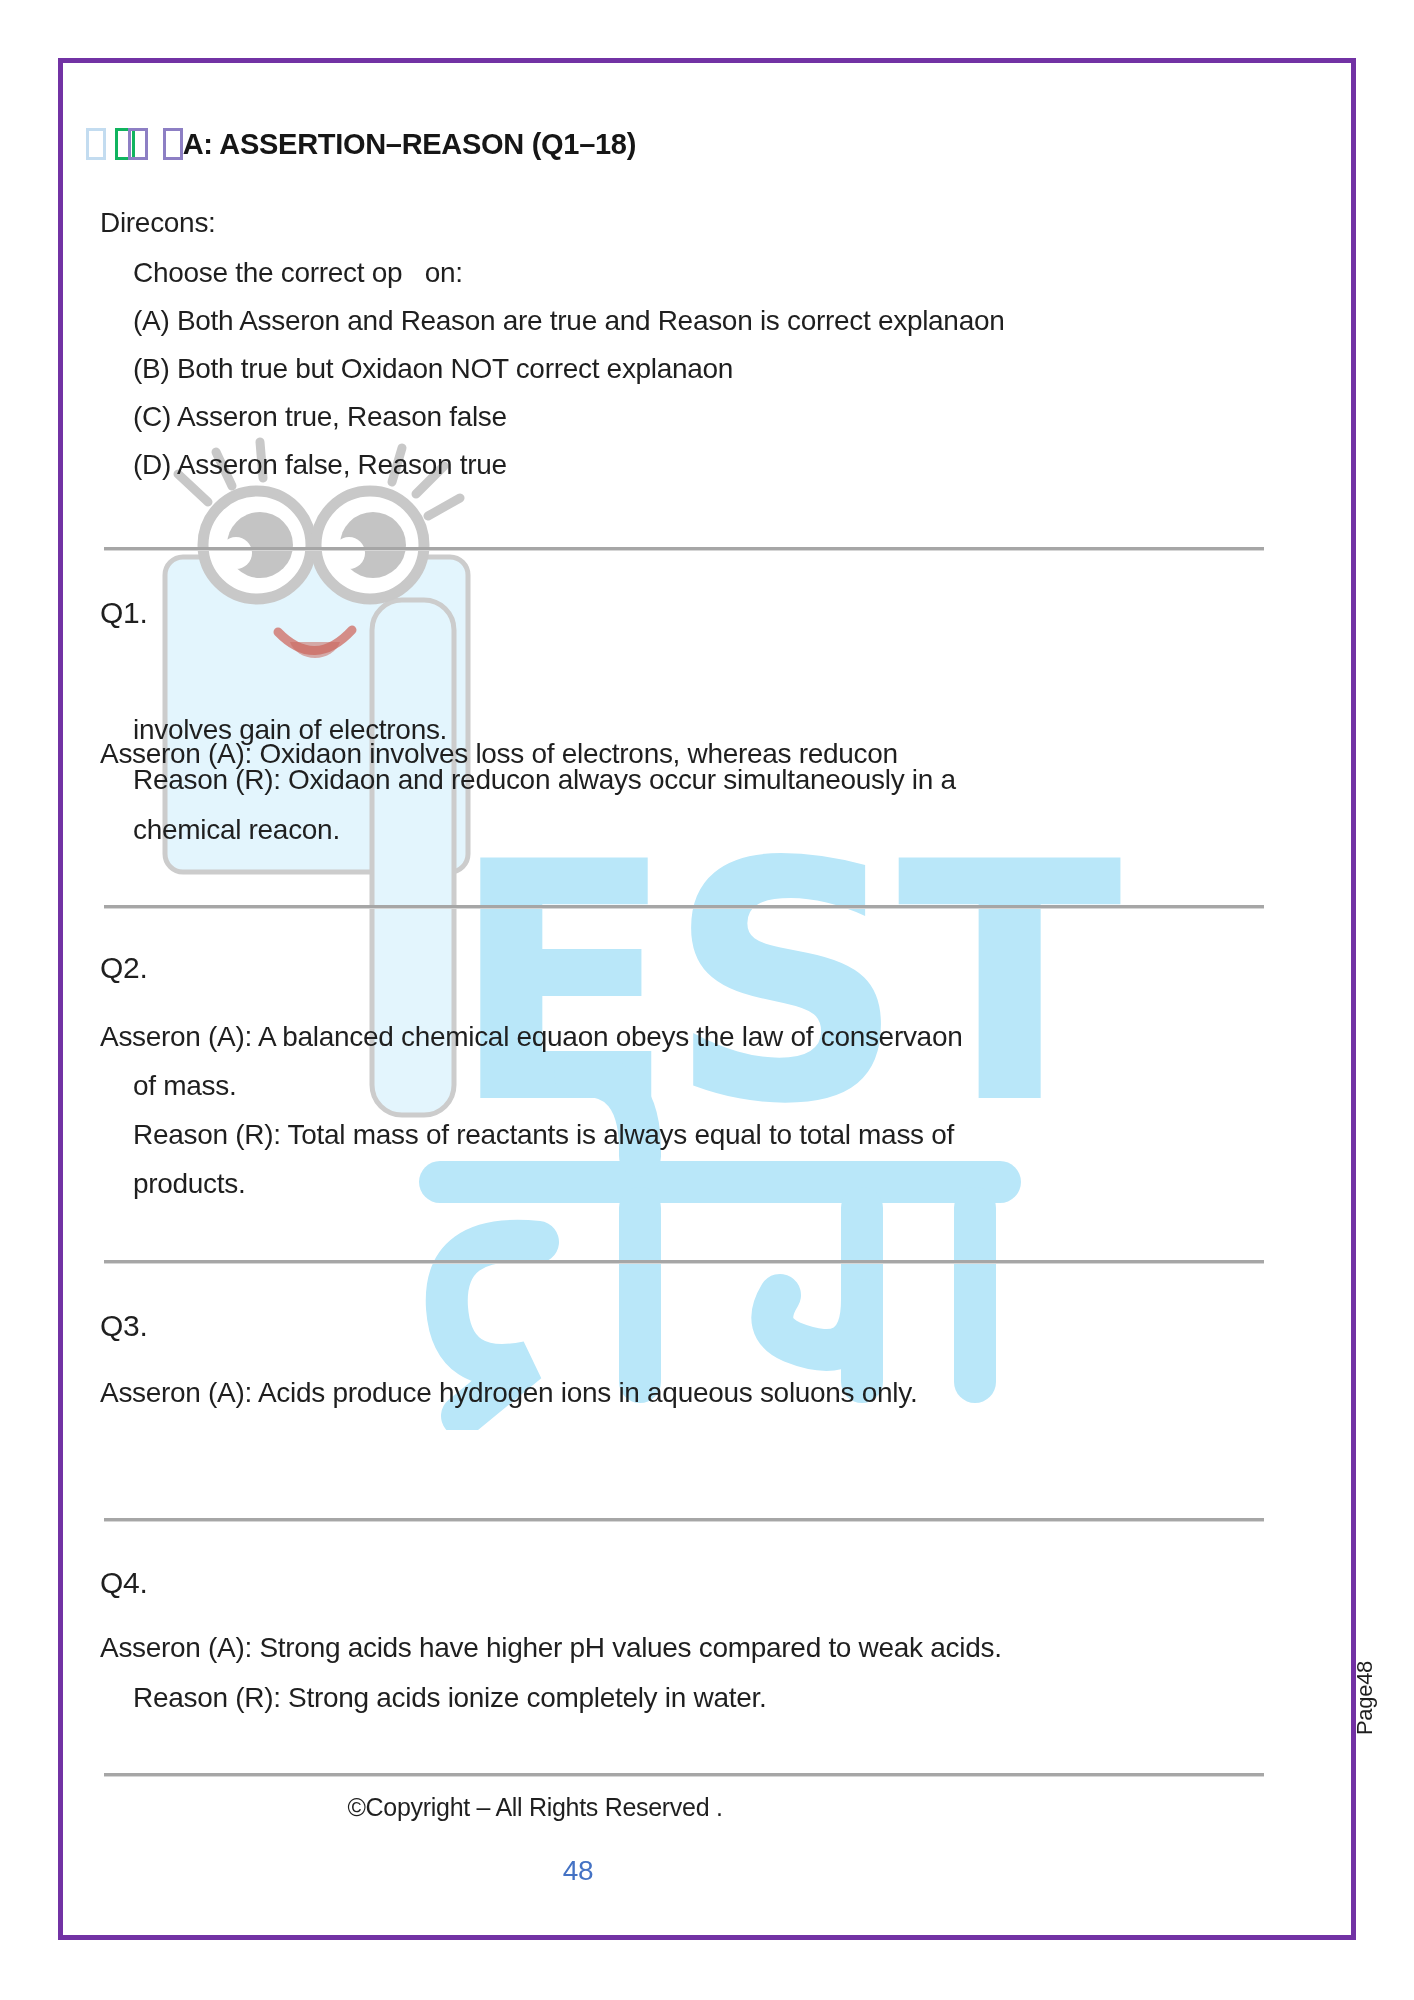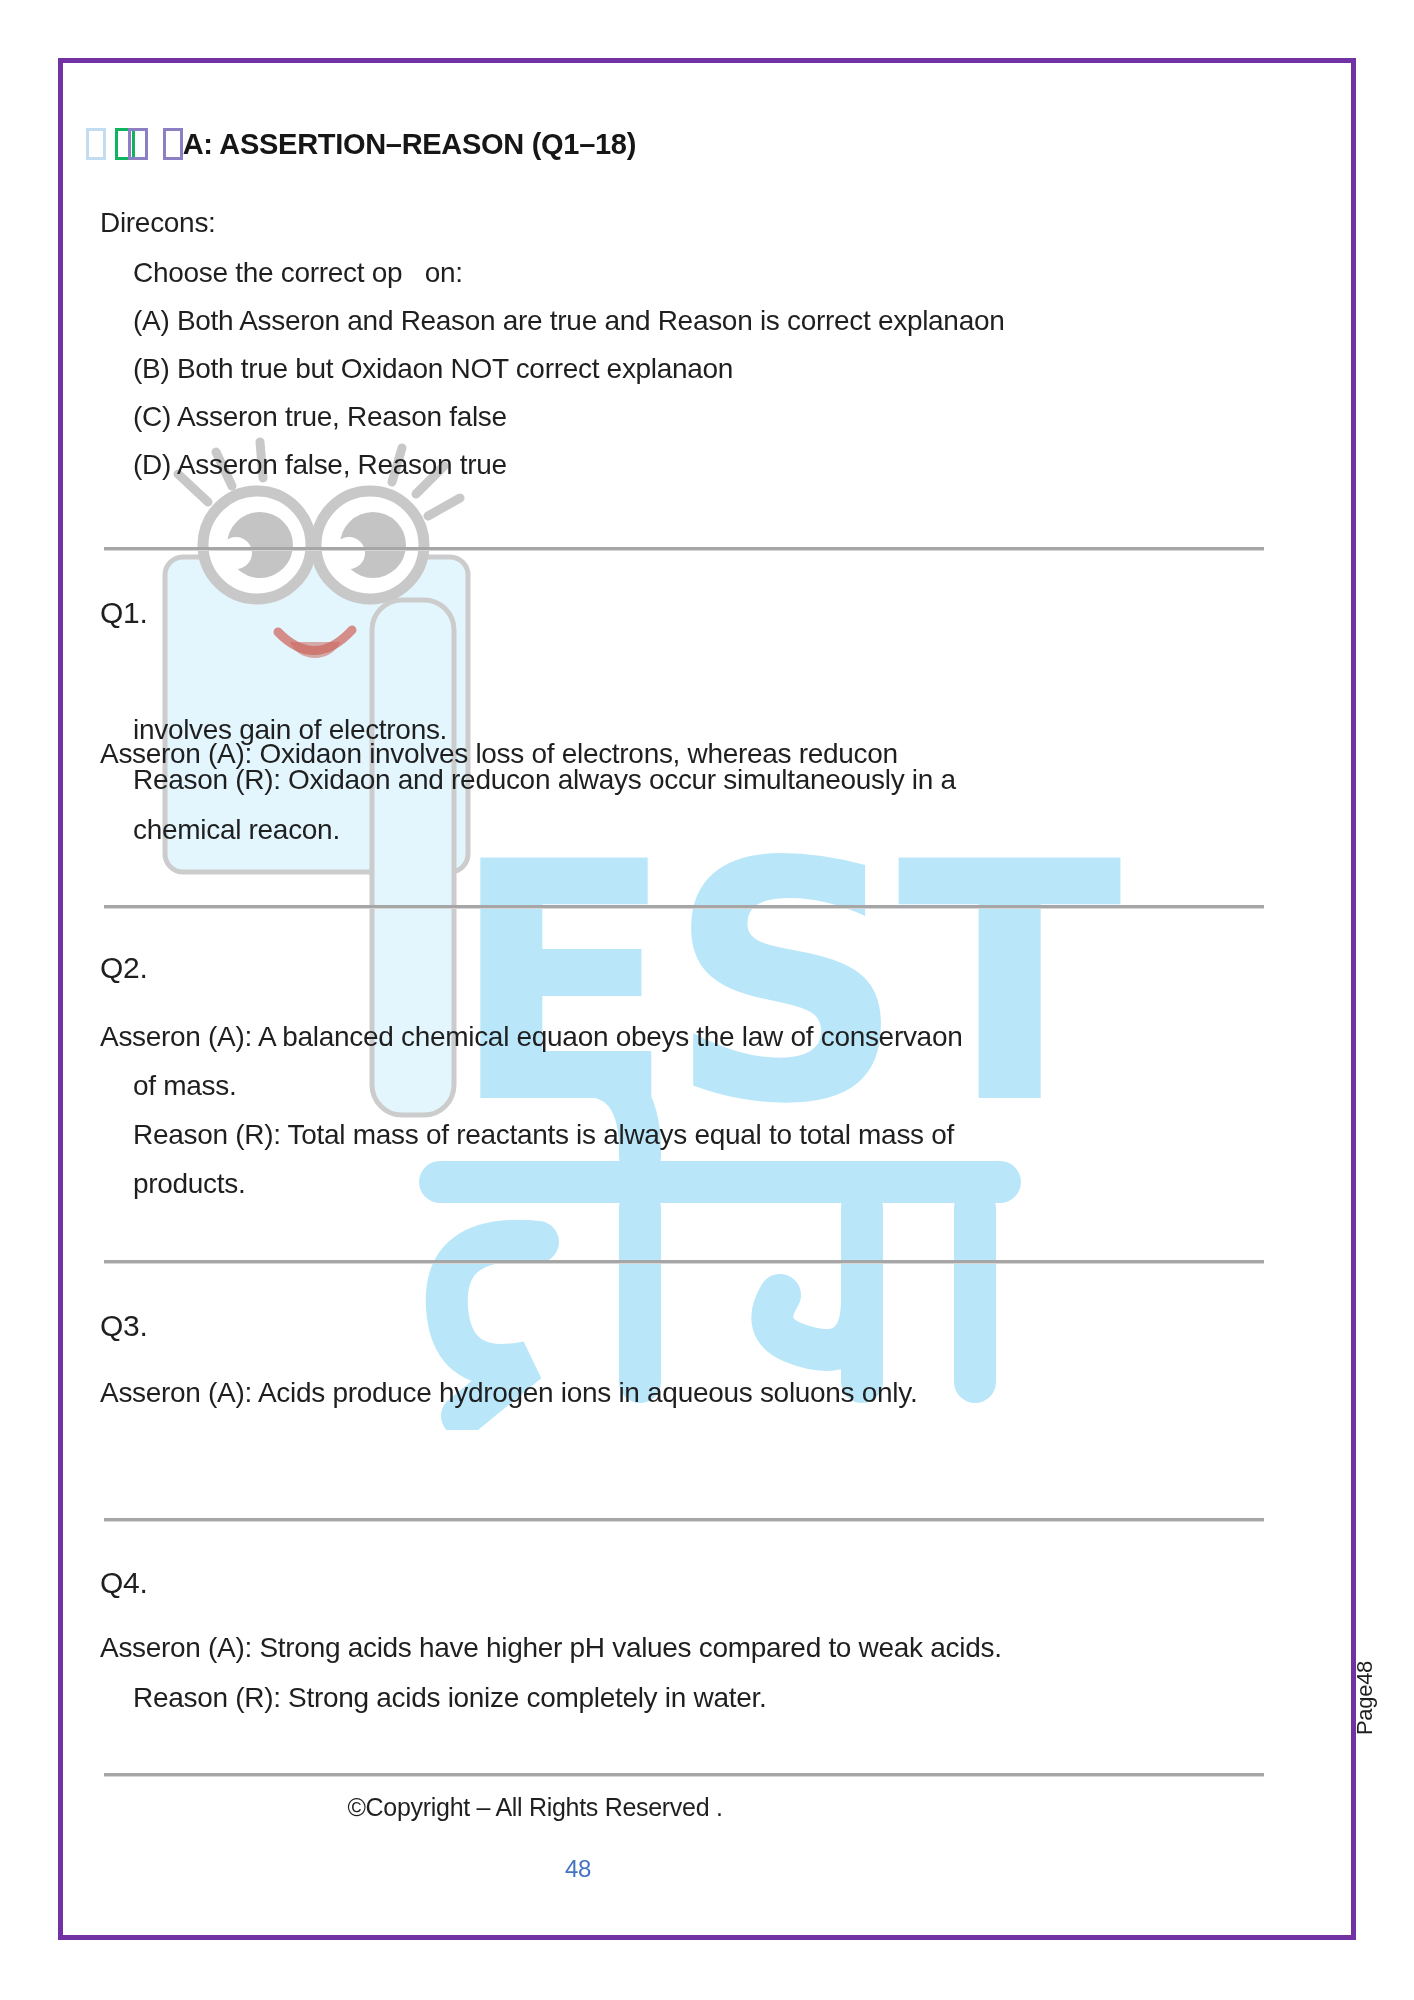--- a/index.html
+++ b/index.html
@@ -34,21 +34,21 @@
   .hword .ov1{left:0px;}
   .hword .ov2{left:30px;}
   .pbox1{margin-left:-16px;}
   .pbox2{margin-left:6px;margin-right:-16px;}
   
   .t{position:absolute;white-space:pre;font-size:28px;line-height:34px;color:#1f1f1f;}
   .qlabel{font-size:30px;}
   .divider{position:absolute;left:104px;width:1160px;height:3px;background:#a6a6a6;border-bottom:1px solid #d6d6d6;}
   
   .copyright{position:absolute;left:104px;top:1793px;width:862px;text-align:center;font-size:25px;white-space:pre;color:#1f1f1f;}
-  .pagenum{position:absolute;left:104px;top:1855px;width:948px;text-align:center;font-size:24px;color:#4472c4;}
+  .pagenum{position:absolute;left:104px;top:1855px;width:948px;text-align:center;font-size:28px;color:#4472c4;}
   .side-label{
     position:absolute;left:1307px;top:1683px;width:120px;height:30px;
     text-align:center;font-size:22px;color:#1f1f1f;
     transform:rotate(-90deg);transform-origin:center;white-space:pre;
   }
 </style>
 </head>
 <body>
 
 <div class="page">

